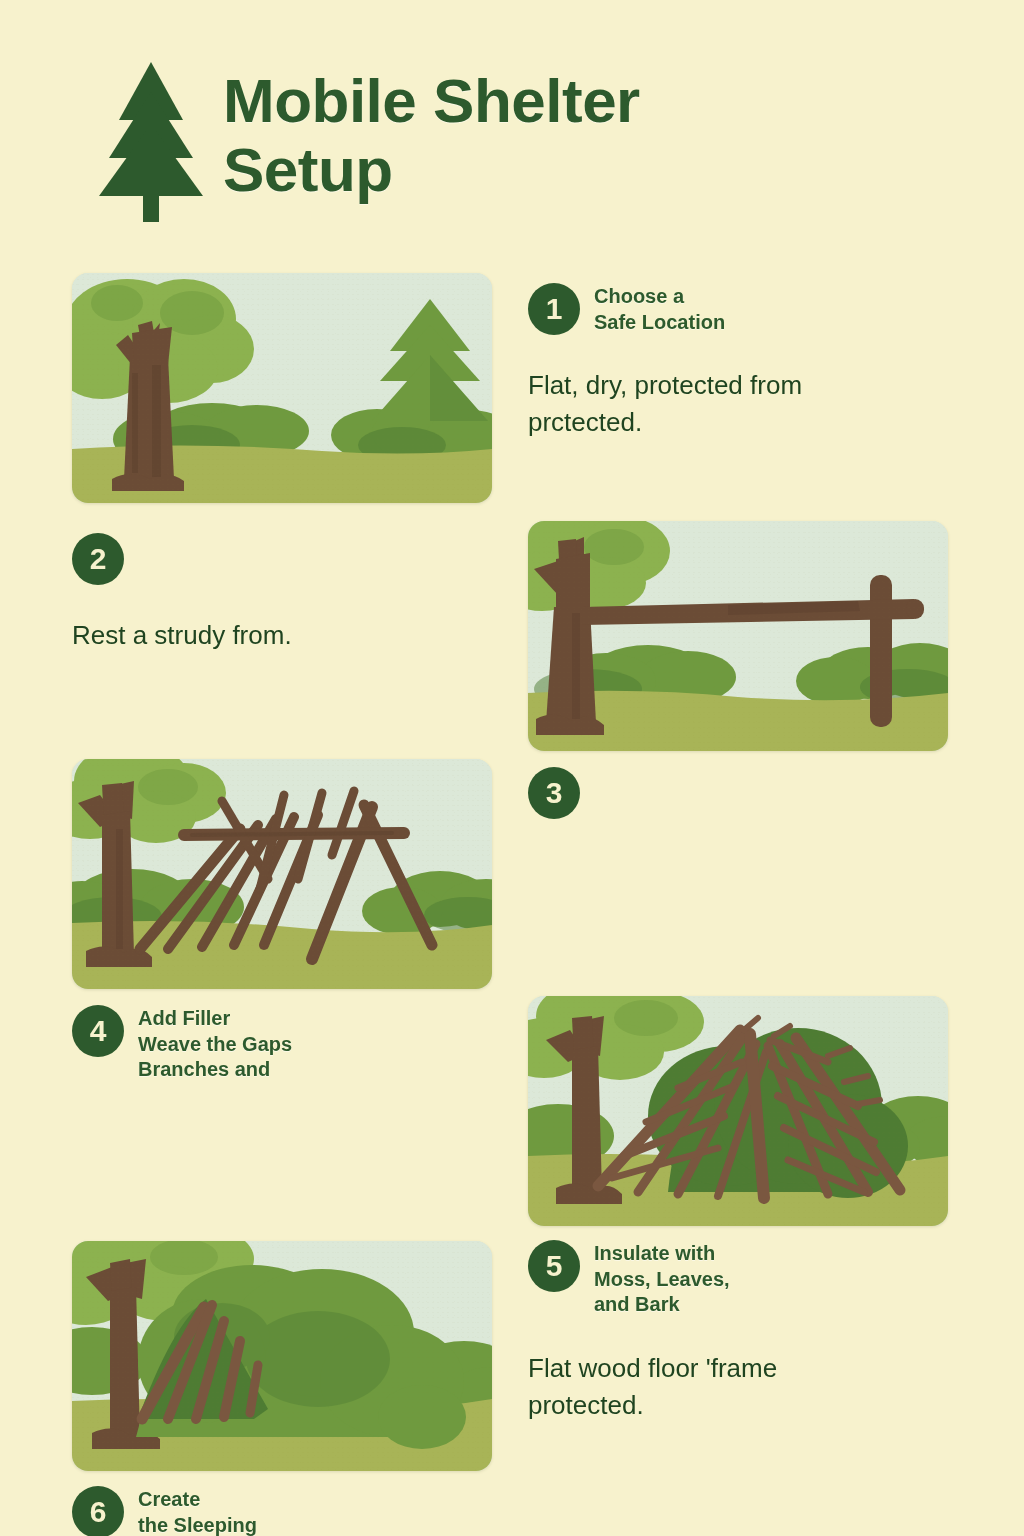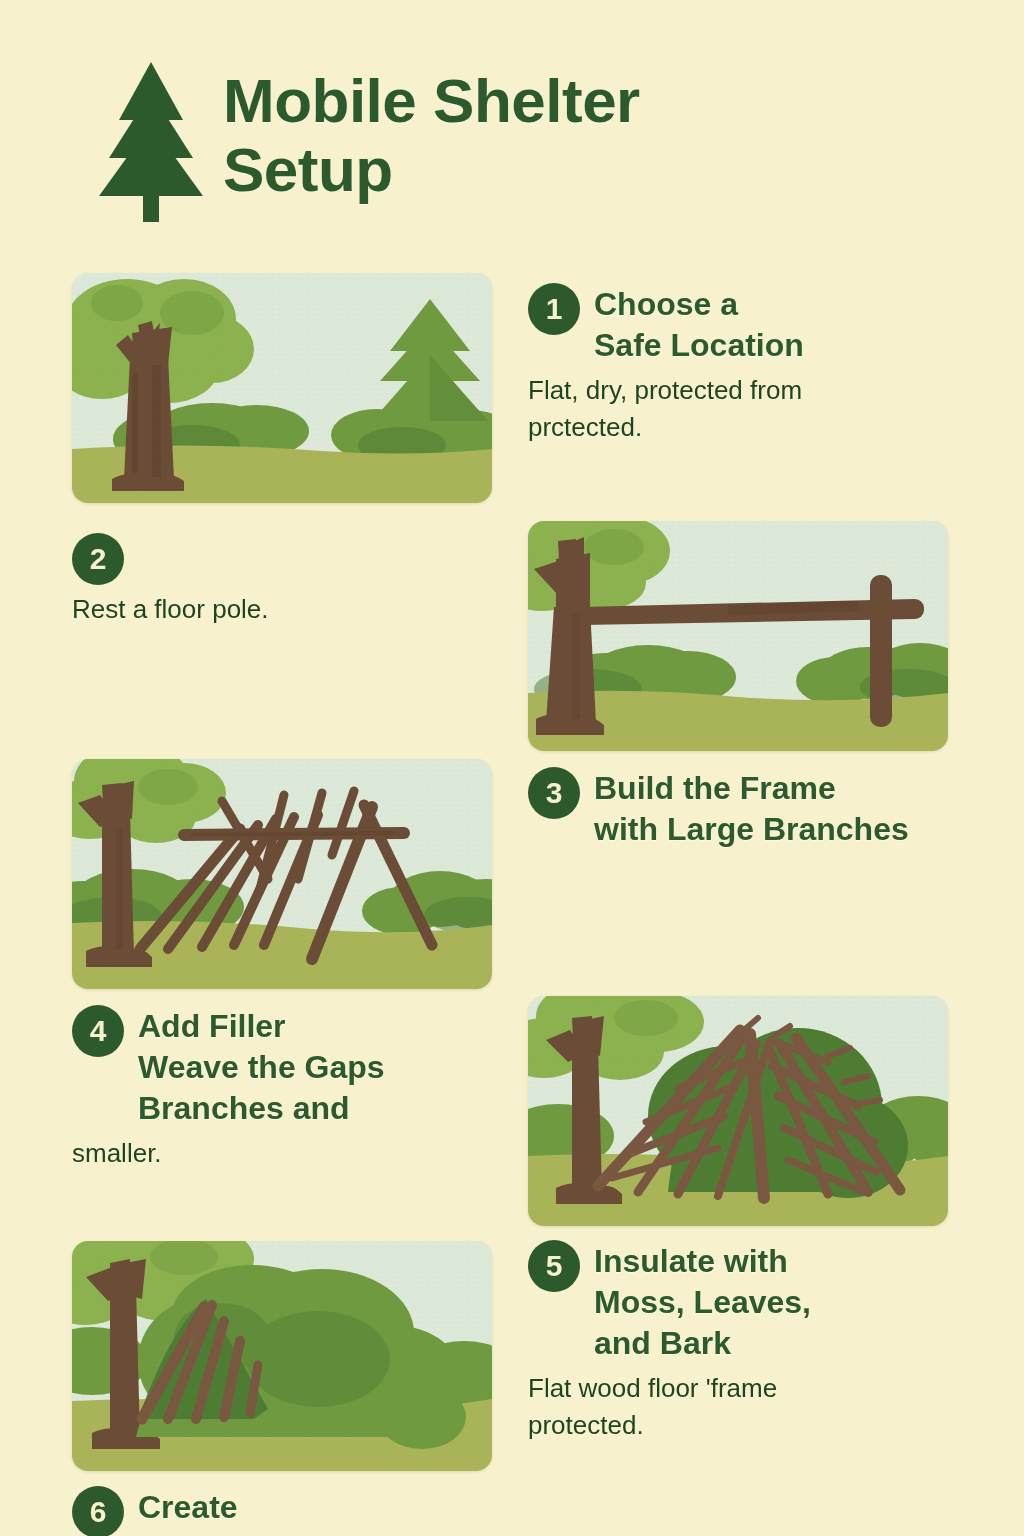--- a/index.html
+++ b/index.html
@@ -75,32 +75,32 @@
     background: #2d5a2d;
     color: #f7f2cd;
     font-size: 30px;
     font-weight: bold;
     display: flex;
     align-items: center;
     justify-content: center;
     margin-top: 2px;
   }
   .headline {
-    font-size: 32px;
+    font-size: 20px;
     font-weight: bold;
     line-height: 1.28;
     color: #2d5a2d;
     text-shadow: 0 1px 0 rgba(255,255,255,0.5);
     padding-top: 3px;
   }
   .body-text {
     font-size: 26px;
     line-height: 1.42;
     color: #1f4420;
-    margin-top: 6px;
+    margin-top: 32px;
   }
 
   
   #panel-1 { left: 72px;  top: 273px; }
   #text-1  { left: 528px; top: 281px; }
 
   #text-2  { left: 72px;  top: 531px; }
   #panel-2 { left: 528px; top: 521px; }
 
   #panel-3 { left: 72px;  top: 759px; }
@@ -216,21 +216,21 @@
     <div>Flat, dry, protected from</div>
     <div>prctected.</div>
   </div>
 </div>
 
 <div class="step-text" id="text-2">
   <div class="step-head">
     <div class="badge">2</div>
   </div>
   <div class="body-text">
-    <div>Rest a floor pole.</div>
+    <div>Rest a strudy from.</div>
   </div>
 </div>
 
 <div class="panel" id="panel-2">
   <svg viewBox="0 0 420 230" preserveAspectRatio="none" xmlns="http://www.w3.org/2000/svg">
     <rect x="0" y="0" width="420" height="230" fill="#dce8d8"></rect>
     <g fill="#6f9a3f">
       <ellipse cx="120" cy="152" rx="58" ry="28"></ellipse>
       <ellipse cx="160" cy="156" rx="48" ry="26"></ellipse>
       <ellipse cx="78" cy="160" rx="50" ry="28"></ellipse>
@@ -341,38 +341,33 @@
       <line x1="120" y1="76" x2="320" y2="74" stroke-width="4"></line>
     </g>
     </svg>
     <div class="noise"></div>
 
 </div>
 
 <div class="step-text" id="text-3">
   <div class="step-head">
     <div class="badge">3</div>
-    <div class="headline">
-      <div>Build the Frame</div>
-      <div>with Large Branches</div>
-    </div>
   </div>
 </div>
 
 <div class="step-text" id="text-4">
   <div class="step-head">
     <div class="badge">4</div>
     <div class="headline">
       <div>Add Filler</div>
       <div>Weave the Gaps</div>
       <div>Branches and</div>
     </div>
   </div>
   <div class="body-text">
-    <div>smaller.</div>
   </div>
 </div>
 
 <div class="panel" id="panel-4">
   <svg viewBox="0 0 420 230" preserveAspectRatio="none" xmlns="http://www.w3.org/2000/svg">
     <rect x="0" y="0" width="420" height="230" fill="#dce8d8"></rect>
     <g fill="#6f9a3f">
       <ellipse cx="30" cy="140" rx="56" ry="32"></ellipse>
       <ellipse cx="390" cy="130" rx="50" ry="30"></ellipse>
       <ellipse cx="420" cy="146" rx="44" ry="26"></ellipse>

